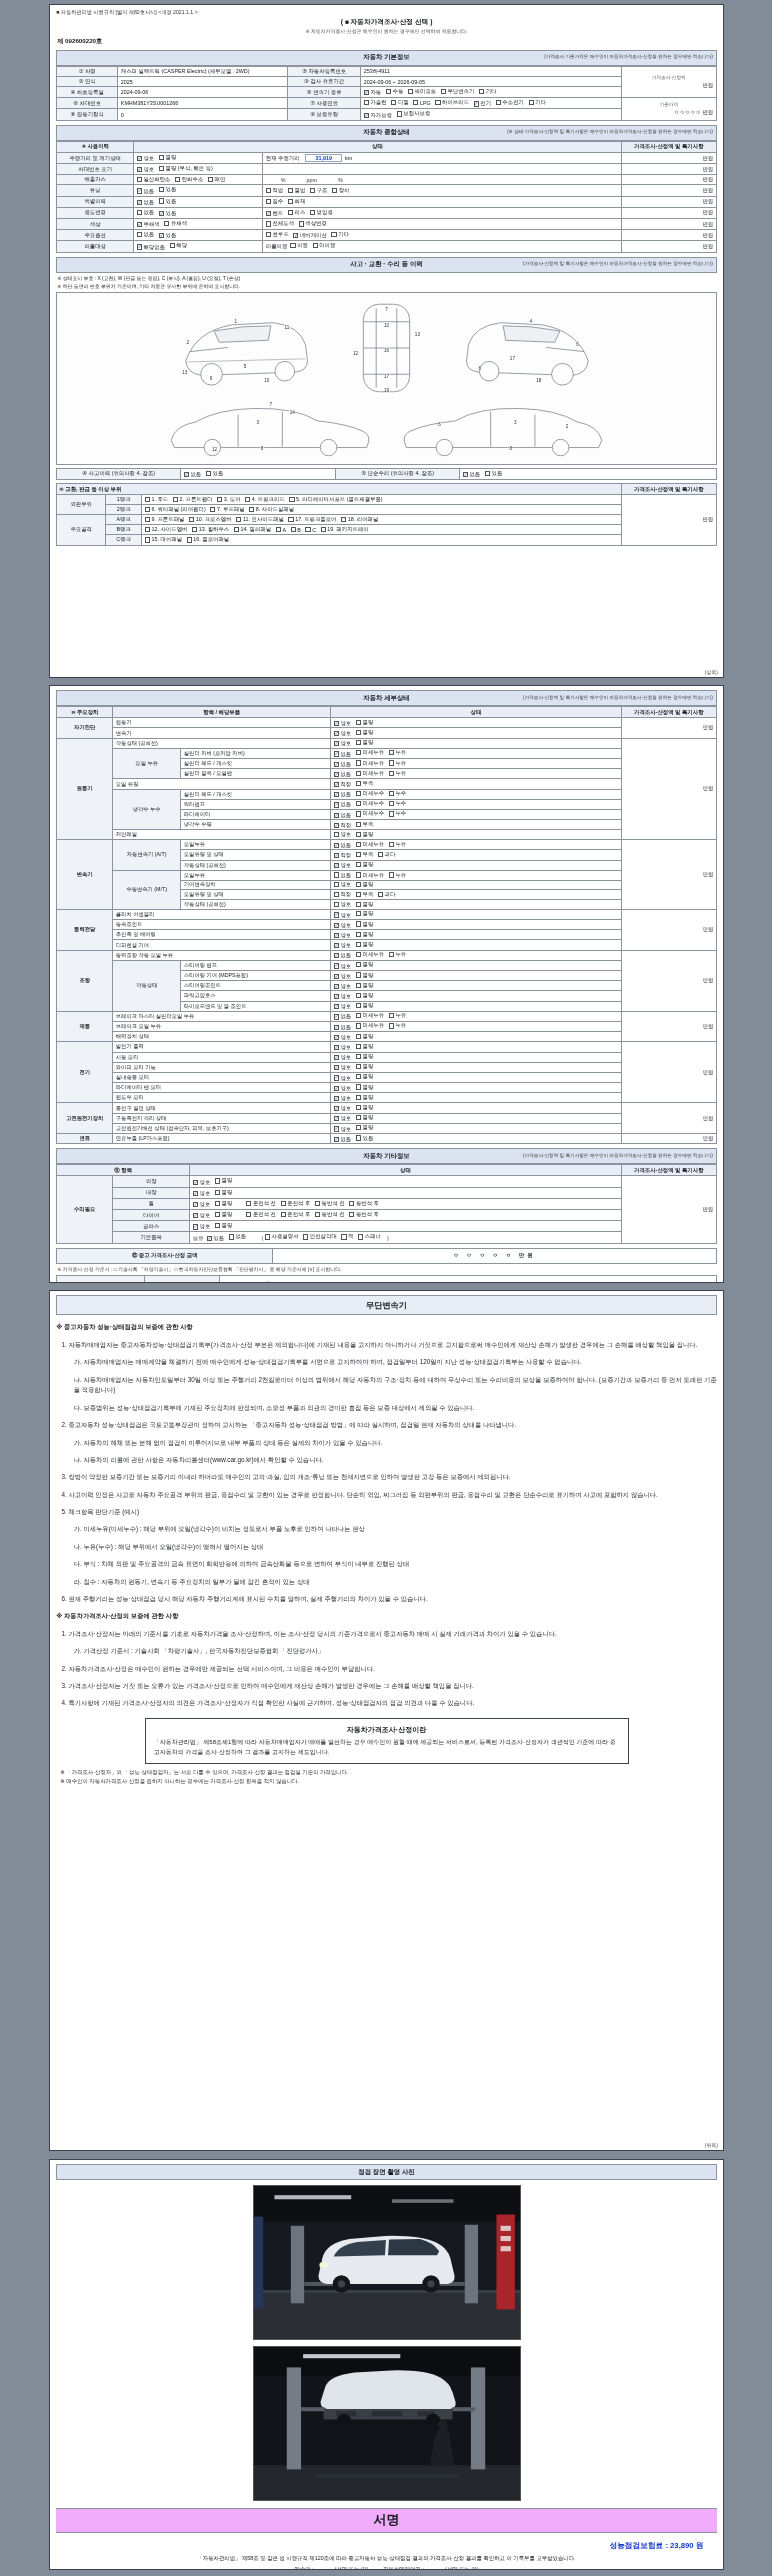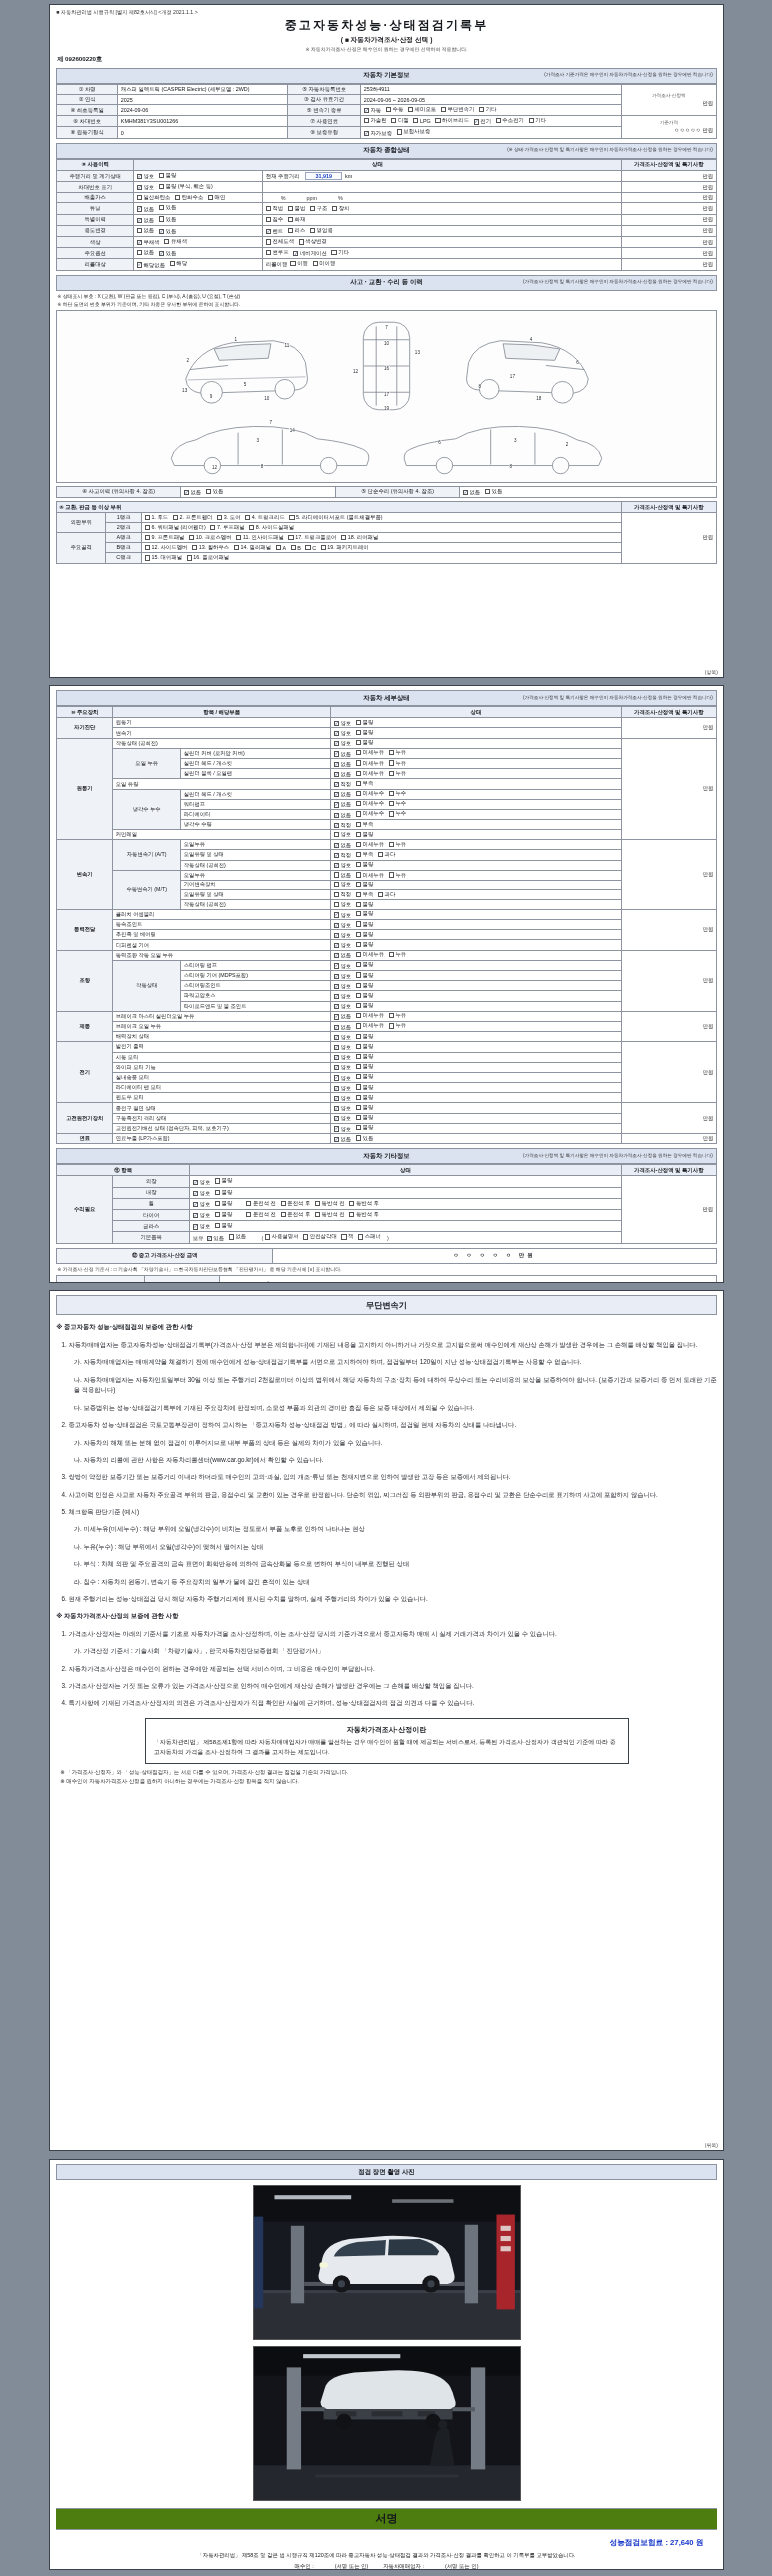--- a/index.html
+++ b/index.html
@@ -59,34 +59,33 @@
   .nb.lv0{font-weight:bold;margin-top:5.2px;}
   .nb.lv1{padding-left:5.2px;}
   .nb.lv2{padding-left:17.5px;}
   .vbox{border:0.8px solid #3c424b;margin:9.3px auto 5.2px;width:484px;padding:5.2px 8.2px;}
   .vbox .vh{text-align:center;font-weight:bold;font-size:7px;margin-bottom:3.1px;}
   .vbox .vb{font-size:6px;line-height:1.65;color:#222;}
   .tail{font-size:5.4px;color:#333;margin:2.1px 4.1px;}
 
   .photo{width:268px;height:155px;margin:5.2px auto;border:0.5px solid #555;background:#14171c;position:relative;overflow:hidden;}
   .photo svg{display:block;width:100%;height:100%;}
-  .sig-bar{text-align:center;font-size:11px;font-weight:bold;border-top:0.5px solid #8d94a0;border-bottom:0.5px solid #8d94a0;background:#4d7c0f;padding:2.6px 0;margin-top:7.2px;}
+  .sig-bar{text-align:center;font-size:13px;font-weight:bold;border-top:0.5px solid #8d94a0;border-bottom:0.5px solid #8d94a0;background:#f0abfc;padding:2.6px 0;margin-top:7.2px;}
   .sig-wrap{position:relative;padding:5.2px 3.1px 0;}
   .ins-fee{text-align:right;font-size:7.7px;font-weight:bold;color:#1536c9;margin:3.1px 10.3px 4.1px 0;}
   .sig-law{text-align:center;font-size:5.4px;color:#222;margin-top:2.1px;}
   .sig-confirm{text-align:center;font-size:5.4px;color:#222;margin-top:3.1px;white-space:pre;}
 </style>
 </head>
 <body>
 
 <div id="page">
 
   <div class="panel" id="p1">
     <div class="tiny-ref">■ 자동차관리법 시행규칙 [별지 제82호서식] &lt;개정 2021.1.1.&gt;</div>
-    <div class="main-title">중고자동차성능·상태점검기록부</div>
     <div class="title-sub">( ■ 자동차가격조사·산정 선택 )</div>
     <div class="title-note">※ 자동차가격조사·산정은 매수인이 원하는 경우에만 선택하여 적용합니다.</div>
     <div class="doc-no">제 092600220호</div>
 
     <div class="cap">
       <span class="cap-t">자동차 기본정보</span>
       <span class="cap-n">(가격조사 기준가격은 매수인이 자동차가격조사·산정을 원하는 경우에만 적습니다)</span>
     </div>
     <table class="frm" id="t-basic">
       <colgroup>
@@ -1347,19 +1346,19 @@
         <rect x="92" y="118" width="46" height="8" fill="#565c64"></rect>
         <rect x="388" y="118" width="44" height="8" fill="#565c64"></rect>
         <path d="M356 170 Q364 156 374 158 Q384 160 382 174 L392 232 L344 232 L352 186 Z" fill="#1c1f24"></path>
         <circle cx="369" cy="152" r="9" fill="#1c1f24"></circle>
         <rect x="120" y="250" width="280" height="6" fill="#31353c" opacity="0.7"></rect>
       </svg>
     </div>
 
     <div class="sig-bar">서명</div>
     <div class="sig-wrap">
-      <div class="ins-fee">성능점검보험료 : 27,640 원</div>
+      <div class="ins-fee">성능점검보험료 : 23,890 원</div>
       <div class="sig-law">「자동차관리법」 제58조 및 같은 법 시행규칙 제120조에 따라 중고자동차 성능·상태점검 결과와 가격조사·산정 결과를 확인하고 이 기록부를 교부받았습니다.</div>
       <div class="sig-confirm">매수인 :              (서명 또는 인)          자동차매매업자 :              (서명 또는 인)</div>
     </div>
   </div>
 </div>
 
 
 </body></html>

